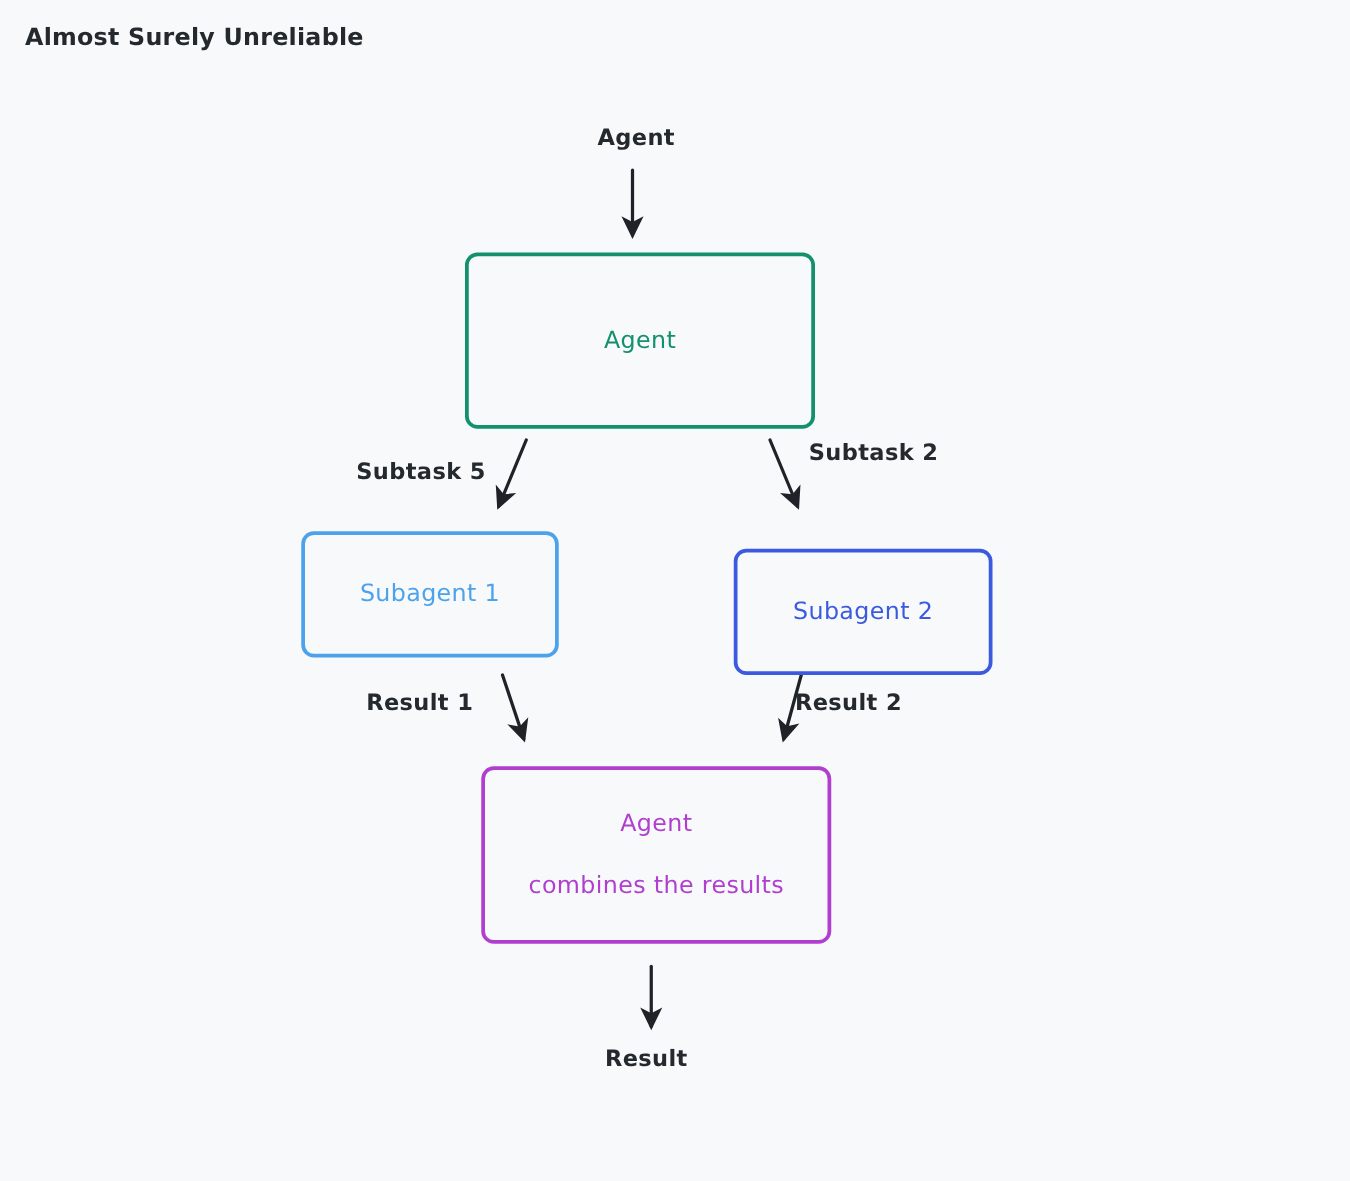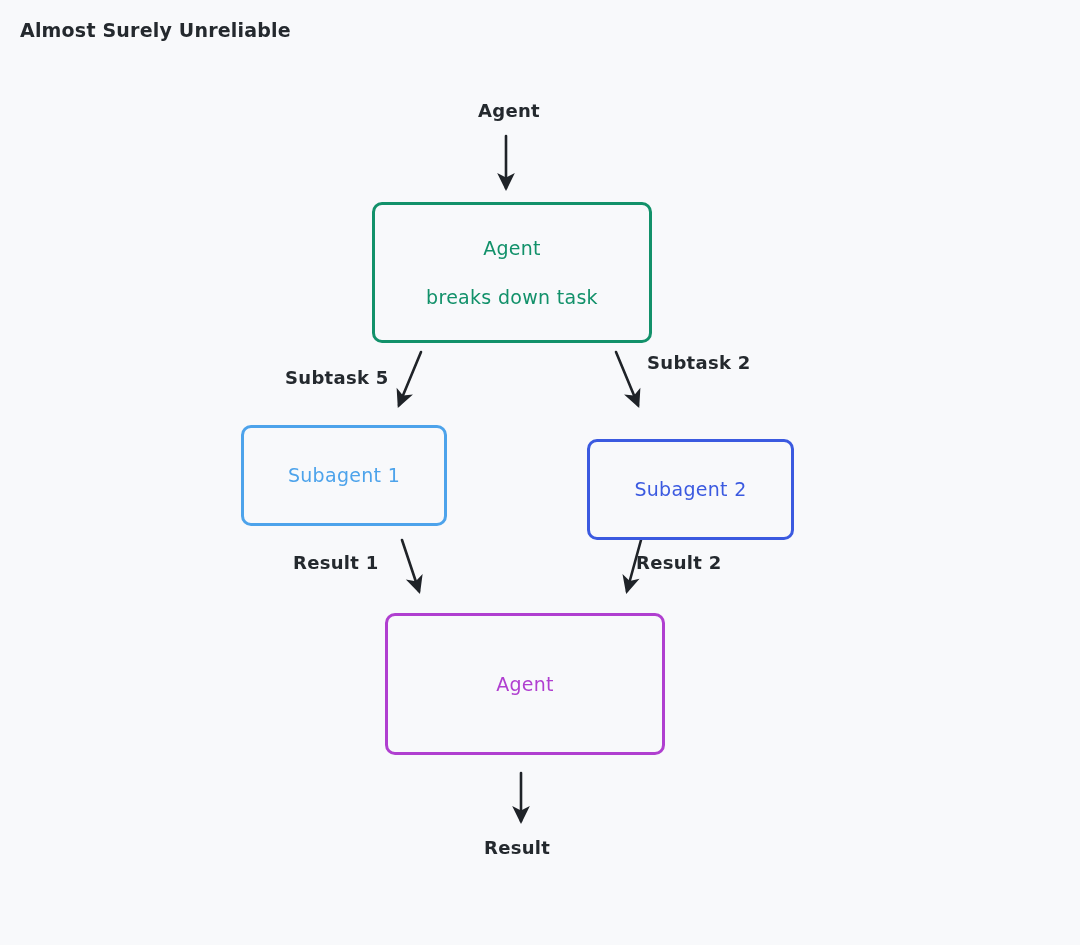--- a/index.html
+++ b/index.html
@@ -133,33 +133,33 @@
 
   <line x1="402" y1="540" x2="419" y2="591" stroke="#1f2328" stroke-width="2.6" stroke-linecap="round" marker-end="url(#arrowhead)"></line>
 
   <line x1="641" y1="540" x2="627" y2="591" stroke="#1f2328" stroke-width="2.6" stroke-linecap="round" marker-end="url(#arrowhead)"></line>
 
   <line x1="521" y1="773" x2="521" y2="821" stroke="#1f2328" stroke-width="2.6" stroke-linecap="round" marker-end="url(#arrowhead)"></line>
 </svg>
 
 <div class="node" id="node-agent-breakdown">
   <span class="node-line">Agent</span>
-  <span class="node-line">breaks down task</span>
 </div>
 
 <div class="node" id="node-subagent-1">
   <span class="node-line">Subagent 1</span>
 </div>
 
 <div class="node" id="node-subagent-2">
   <span class="node-line">Subagent 2</span>
 </div>
 
 <div class="node" id="node-agent-combine">
   <span class="node-line">Agent</span>
+  <span class="node-line">combines the results</span>
 </div>
 
 <div class="flow-label" id="label-task">Agent</div>
 
 <div class="flow-label" id="label-subtask-1">Subtask 5</div>
 
 <div class="flow-label" id="label-subtask-2">Subtask 2</div>
 
 <div class="flow-label" id="label-result-1">Result 1</div>
 

